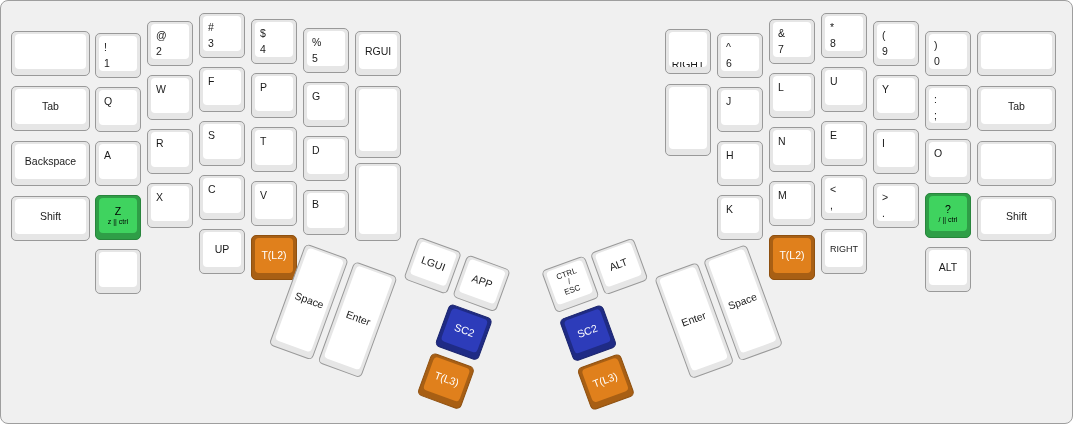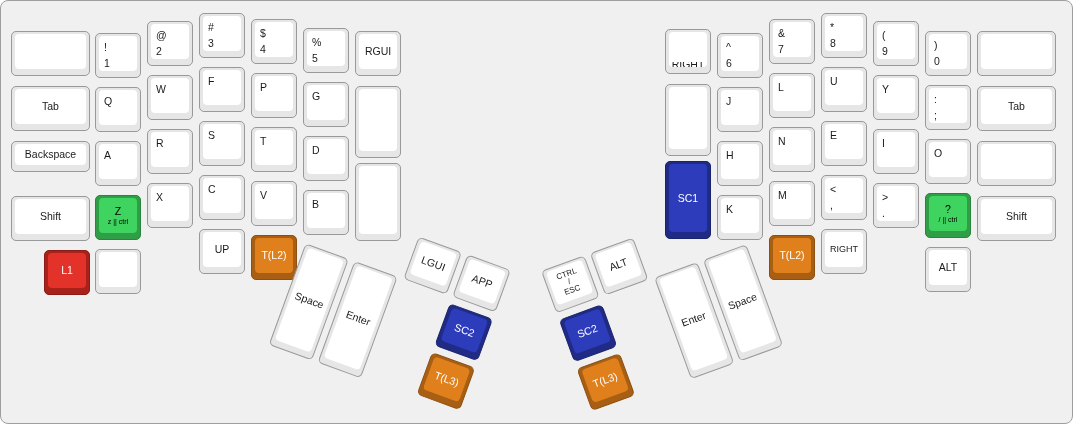--- a/index.html
+++ b/index.html
@@ -50,36 +50,30 @@
     <div class="key" style="left: 10px; top: 30px; width: 79px; height: 45px; background: rgb(230, 230, 230); border-color: rgb(153, 153, 153);">
       <div class="cap" style="background: rgb(255, 255, 255);"></div>
       <div class="lbl tl" style="color: rgb(26, 26, 26);"></div>
     </div>
     <div class="key" style="left: 10px; top: 85px; width: 79px; height: 45px; background: rgb(230, 230, 230); border-color: rgb(153, 153, 153);">
       <div class="cap" style="background: rgb(255, 255, 255);"></div>
       <div class="lbl c" style="color: rgb(26, 26, 26);">
         <div>Tab</div>
       </div>
     </div>
-    <div class="key" style="left: 10px; top: 140px; width: 79px; height: 31px; background: rgb(230, 230, 230); border-color: rgb(153, 153, 153);">
+    <div class="key" style="left: 10px; top: 140px; width: 79px; height: 45px; background: rgb(230, 230, 230); border-color: rgb(153, 153, 153);">
       <div class="cap" style="background: rgb(255, 255, 255);"></div>
       <div class="lbl c" style="color: rgb(26, 26, 26);">
         <div>Backspace</div>
       </div>
     </div>
     <div class="key" style="left: 10px; top: 195px; width: 79px; height: 45px; background: rgb(230, 230, 230); border-color: rgb(153, 153, 153);">
       <div class="cap" style="background: rgb(255, 255, 255);"></div>
       <div class="lbl c" style="color: rgb(26, 26, 26);">
         <div>Shift</div>
-      </div>
-    </div>
-    <div class="key" style="left: 43px; top: 249px; width: 46px; height: 45px; background: rgb(168, 33, 27); border-color: rgb(138, 27, 22);">
-      <div class="cap" style="background: rgb(226, 50, 41);"></div>
-      <div class="lbl c" style="color: rgb(255, 255, 255);">
-        <div>L1</div>
       </div>
     </div>
     <div class="key" style="left: 94px; top: 32px; width: 46px; height: 45px; background: rgb(230, 230, 230); border-color: rgb(153, 153, 153);">
       <div class="cap" style="background: rgb(255, 255, 255);"></div>
       <div class="lbl tl" style="color: rgb(26, 26, 26);">
         <div>!</div>
         <div>1</div>
       </div>
     </div>
     <div class="key" style="left: 94px; top: 86px; width: 46px; height: 45px; background: rgb(230, 230, 230); border-color: rgb(153, 153, 153);">
@@ -234,26 +228,20 @@
     <div class="key" style="left: 664px; top: 28px; width: 46px; height: 45px; background: rgb(230, 230, 230); border-color: rgb(153, 153, 153);">
       <div class="cap" style="background: rgb(255, 255, 255);"></div>
       <div class="lbl c" style="color: rgb(26, 26, 26); margin-top: 30px;">
         <div>RIGHT</div>
       </div>
     </div>
     <div class="key" style="left: 664px; top: 83px; width: 46px; height: 72px; background: rgb(230, 230, 230); border-color: rgb(153, 153, 153);">
       <div class="cap" style="background: rgb(255, 255, 255);"></div>
       <div class="lbl tl" style="color: rgb(26, 26, 26);"></div>
     </div>
-    <div class="key" style="left: 664px; top: 160px; width: 46px; height: 78px; background: rgb(31, 43, 133); border-color: rgb(26, 36, 110);">
-      <div class="cap" style="background: rgb(45, 60, 186);"></div>
-      <div class="lbl c" style="color: rgb(255, 255, 255);">
-        <div>SC1</div>
-      </div>
-    </div>
     <div class="key" style="left: 716px; top: 32px; width: 46px; height: 45px; background: rgb(230, 230, 230); border-color: rgb(153, 153, 153);">
       <div class="cap" style="background: rgb(255, 255, 255);"></div>
       <div class="lbl tl" style="color: rgb(26, 26, 26);">
         <div>^</div>
         <div>6</div>
       </div>
     </div>
     <div class="key" style="left: 716px; top: 86px; width: 46px; height: 45px; background: rgb(230, 230, 230); border-color: rgb(153, 153, 153);">
       <div class="cap" style="background: rgb(255, 255, 255);"></div>
       <div class="lbl tl" style="color: rgb(26, 26, 26);">

